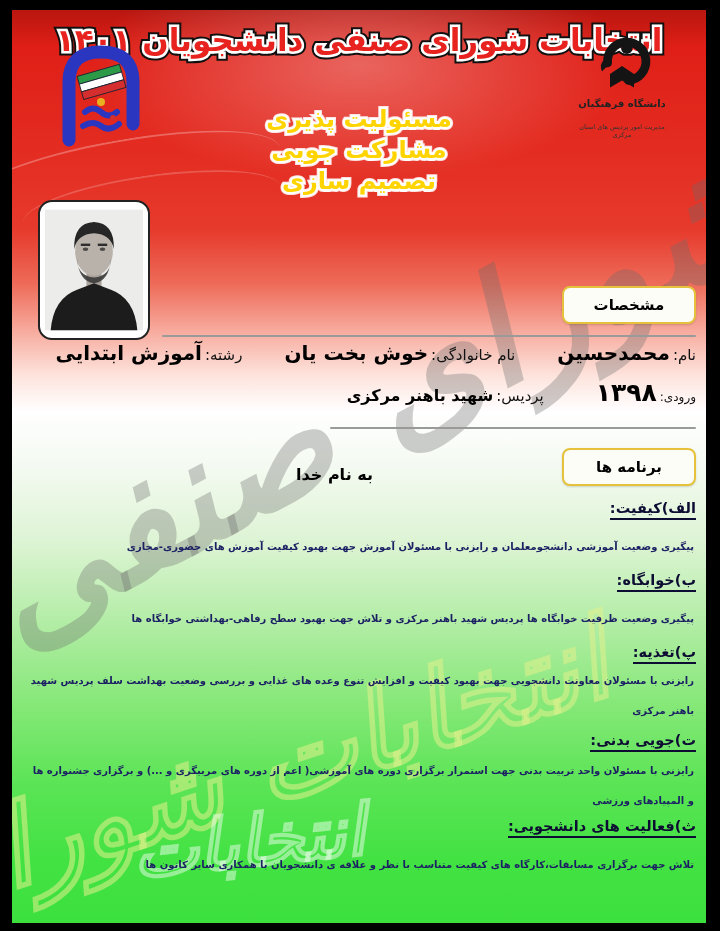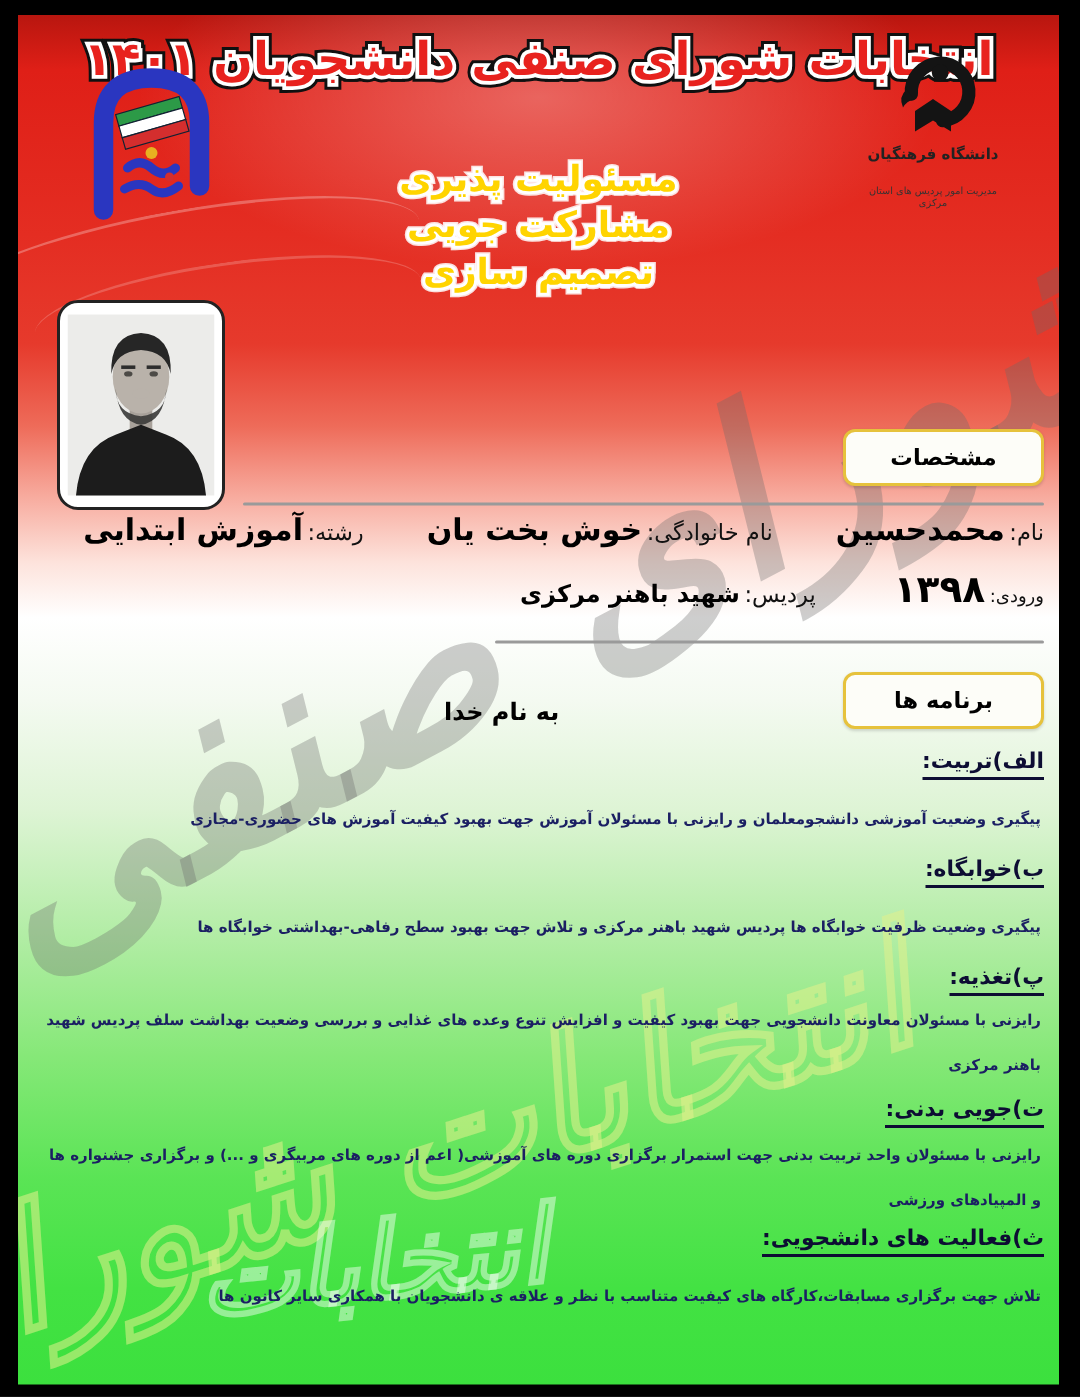--- a/index.html
+++ b/index.html
@@ -207,21 +207,21 @@
       <div class="field field-campus">
         <span class="lbl">پردیس:</span>
         <span class="val">شهید باهنر مرکزی</span>
       </div>
     </div>
     <div class="rule rule-2"></div>
 
     <div class="badge badge-programs">برنامه ها</div>
     <div class="bismillah">به نام خدا</div>
 
-    <div class="prog-head h-1"><span>الف)تربیت:</span></div>
+    <div class="prog-head h-1"><span>الف)کیفیت:</span></div>
     <div class="prog-body b-1">پیگیری وضعیت آموزشی دانشجومعلمان و رایزنی با مسئولان آموزش جهت بهبود کیفیت آموزش های حضوری-مجازی</div>
 
     <div class="prog-head h-2"><span>ب)خوابگاه:</span></div>
     <div class="prog-body b-2">پیگیری وضعیت ظرفیت خوابگاه ها پردیس شهید باهنر مرکزی و تلاش جهت بهبود سطح رفاهی-بهداشتی خوابگاه ها</div>
 
     <div class="prog-head h-3"><span>پ)تغذیه:</span></div>
     <div class="prog-body b-3">رایزنی با مسئولان معاونت دانشجویی جهت بهبود کیفیت و افزایش تنوع وعده های غذایی و بررسی وضعیت بهداشت سلف پردیس شهید باهنر مرکزی</div>
 
     <div class="prog-head h-4"><span>ت)جویی بدنی:</span></div>
     <div class="prog-body b-4">رایزنی با مسئولان واحد تربیت بدنی جهت استمرار برگزاری دوره های آموزشی( اعم از دوره های مربیگری و ...) و برگزاری جشنواره ها و المپیادهای ورزشی</div>

